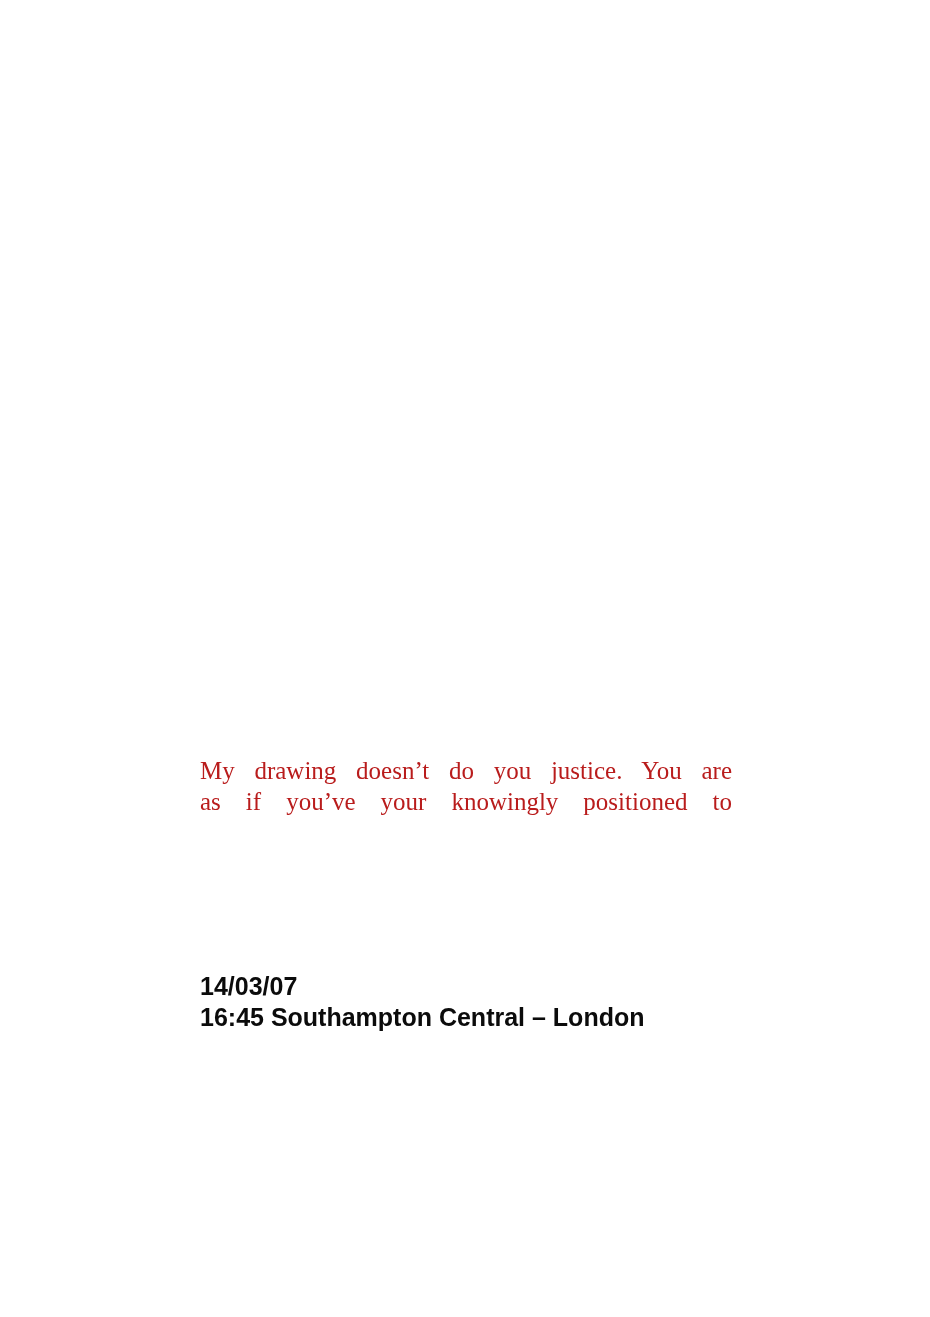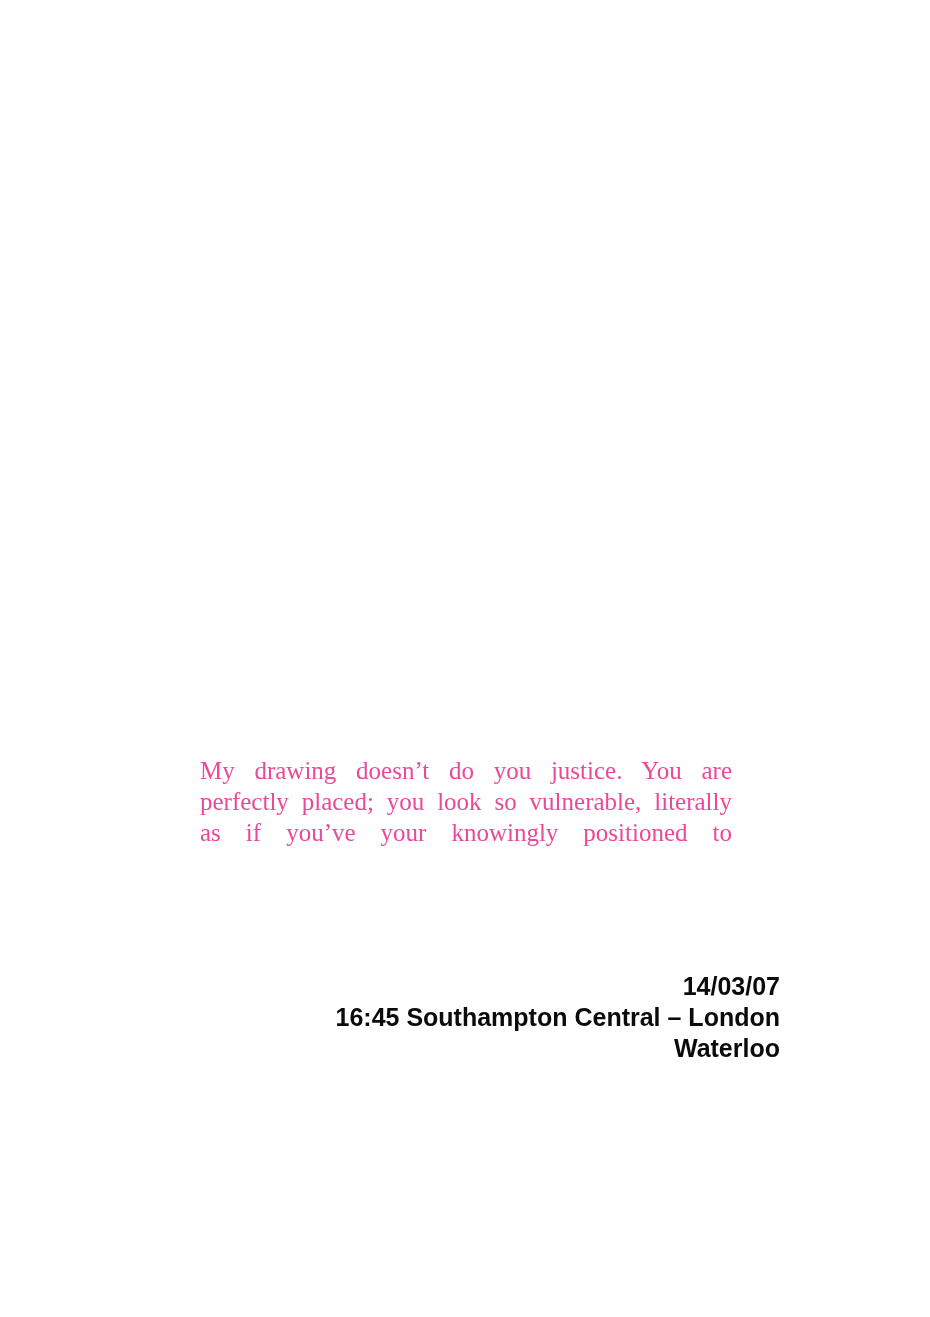--- a/index.html
+++ b/index.html
@@ -41,34 +41,31 @@
   .schedule {
     position: absolute;
     left: 200px;
     top: 971px;
     width: 532px;
     font-family: "Liberation Sans", "DejaVu Sans", sans-serif;
     font-weight: 700;
     font-size: 25px;
     line-height: 31px;
     color: #0b0b0b;
-    text-align: right;
-    margin-left: 48px;
+    text-align: left;
   }
 </style>
 </head>
 <body style="background: rgb(255, 255, 255);">
 
 <div class="page">
 
-  <div class="paragraph" style="color: #ec4899;">
+  <div class="paragraph" style="color: #b91c1c;">
     <div class="line just">My drawing doesn’t do you justice. You are</div>
-    <div class="line just">perfectly placed; you look so vulnerable, literally</div>
     <div class="line just">as if you’ve your knowingly positioned to</div>
   </div>
 
   <div class="schedule" style="color: rgb(11, 11, 11);">
     <div class="line">14/03/07</div>
     <div class="line">16:45 Southampton Central – London</div>
-    <div class="line">Waterloo</div>
   </div>
 
 </div>
 
 </body></html>

